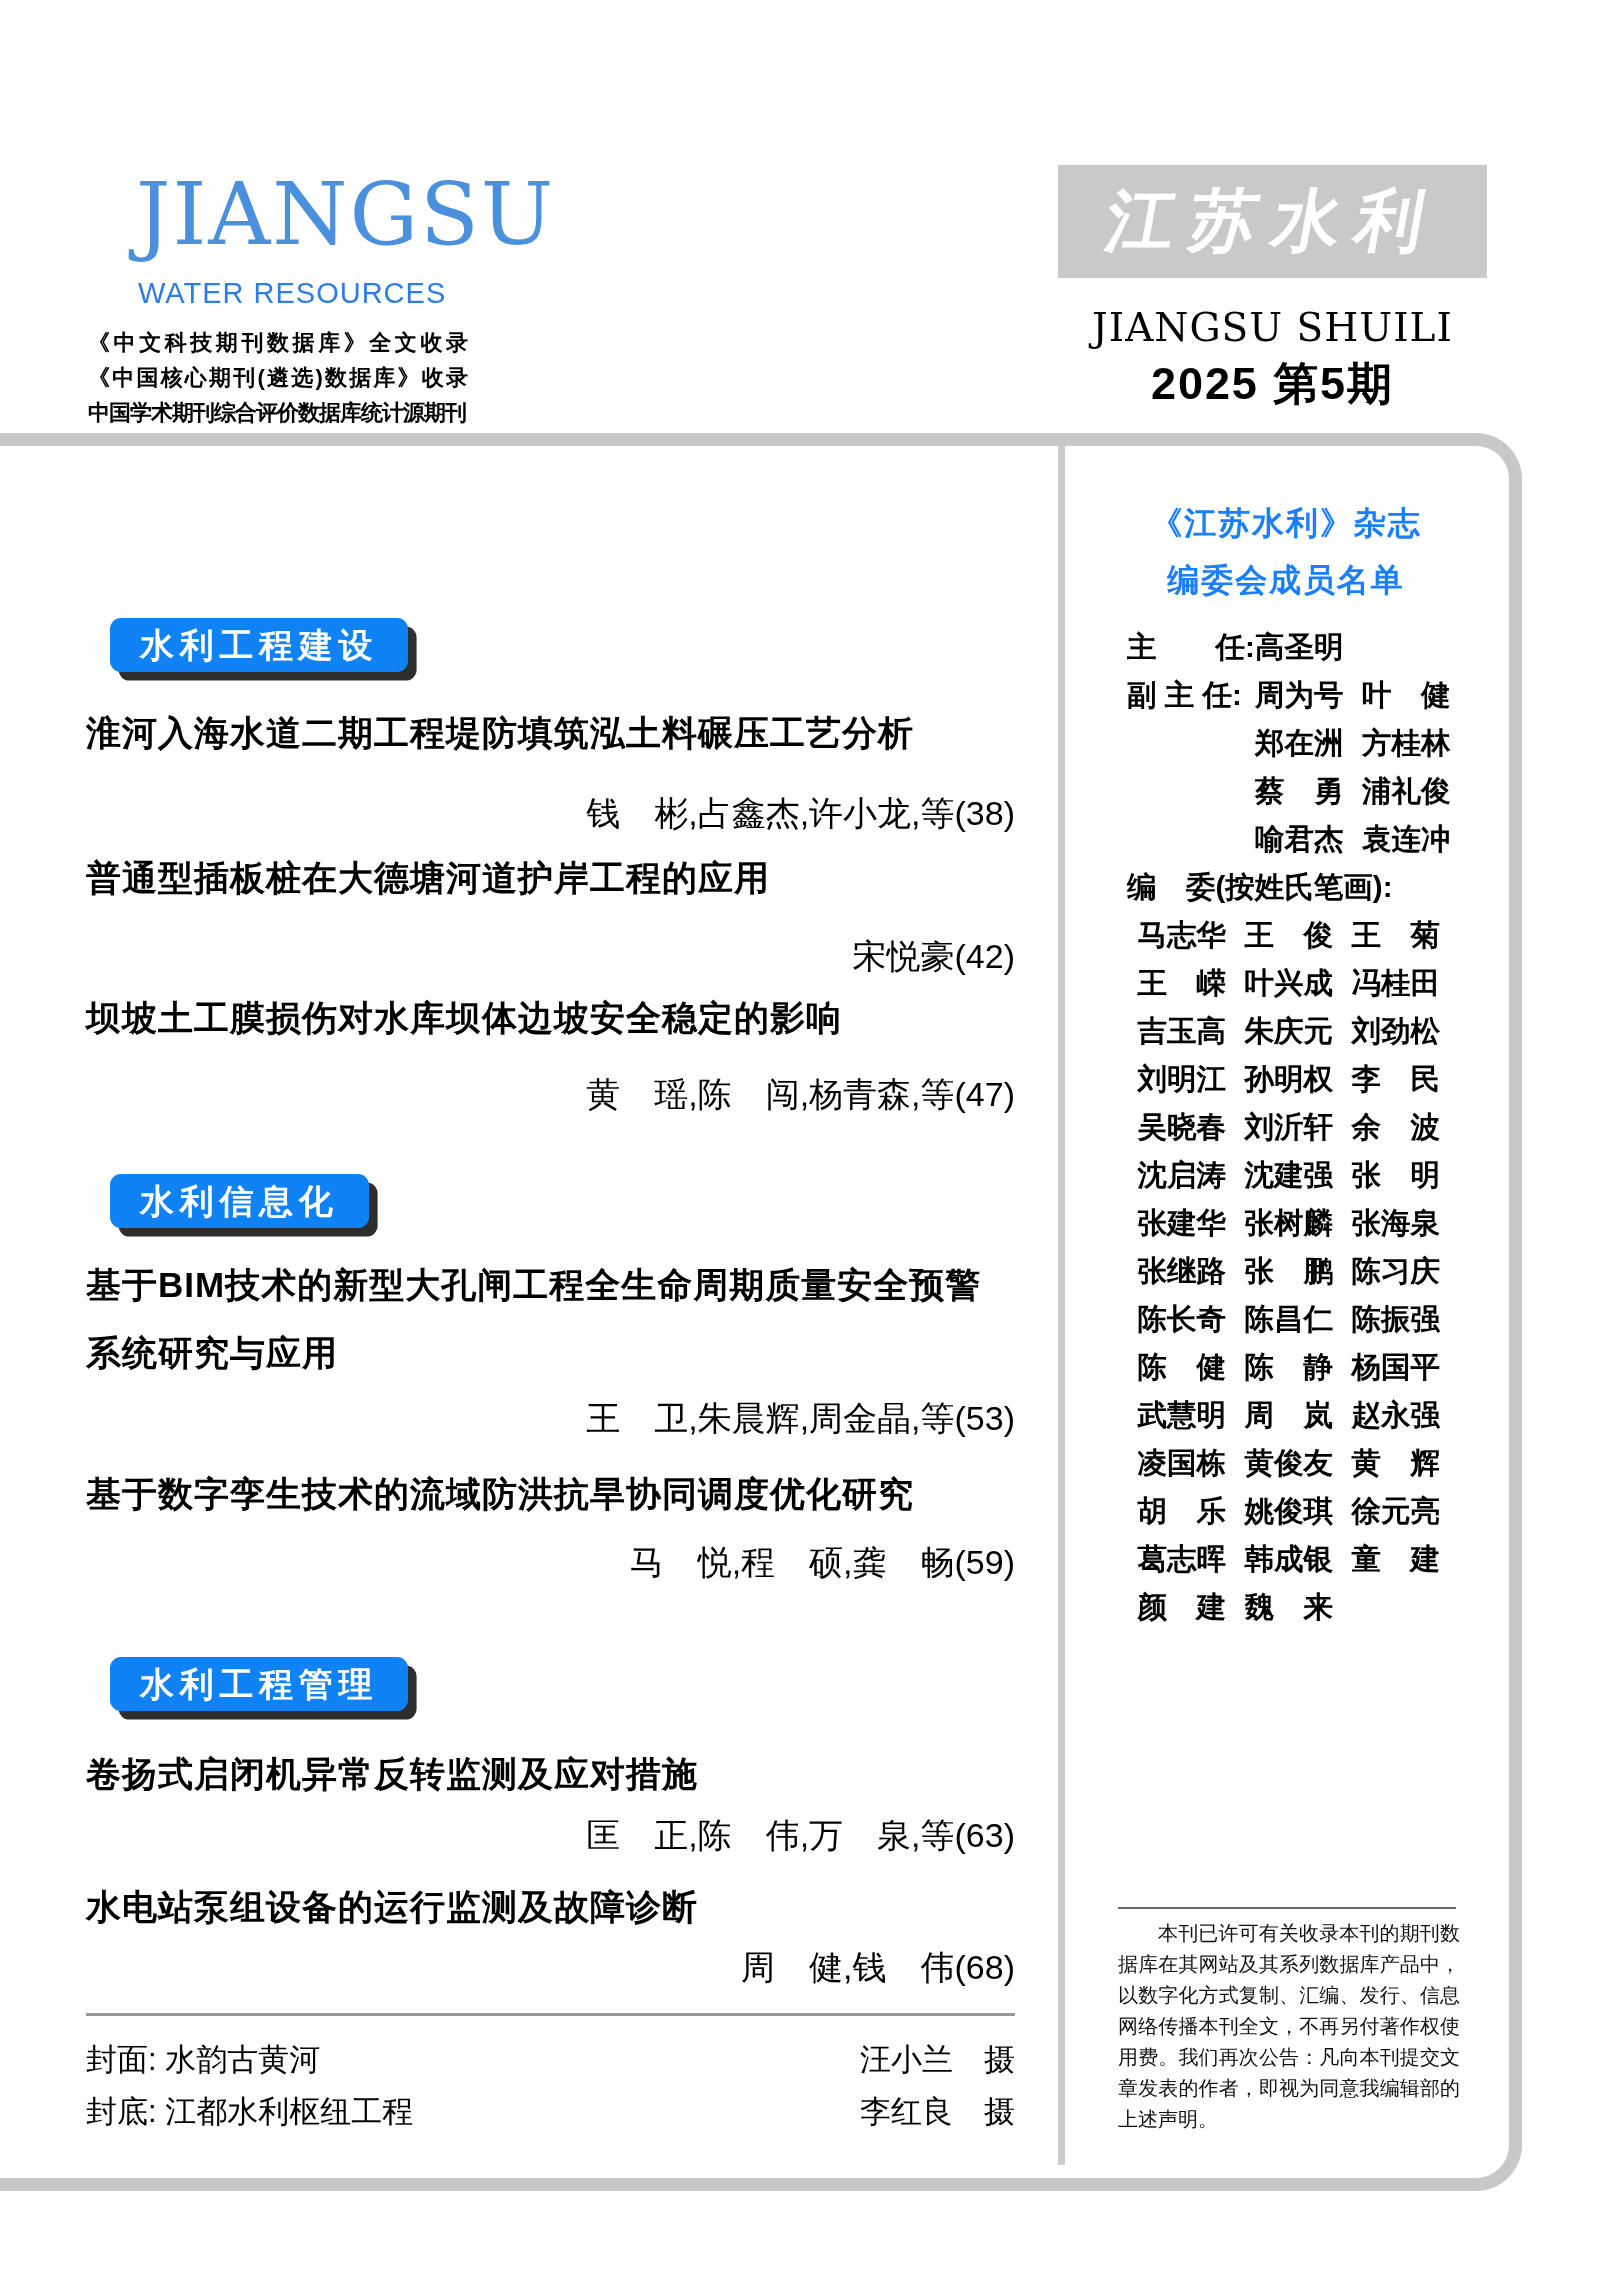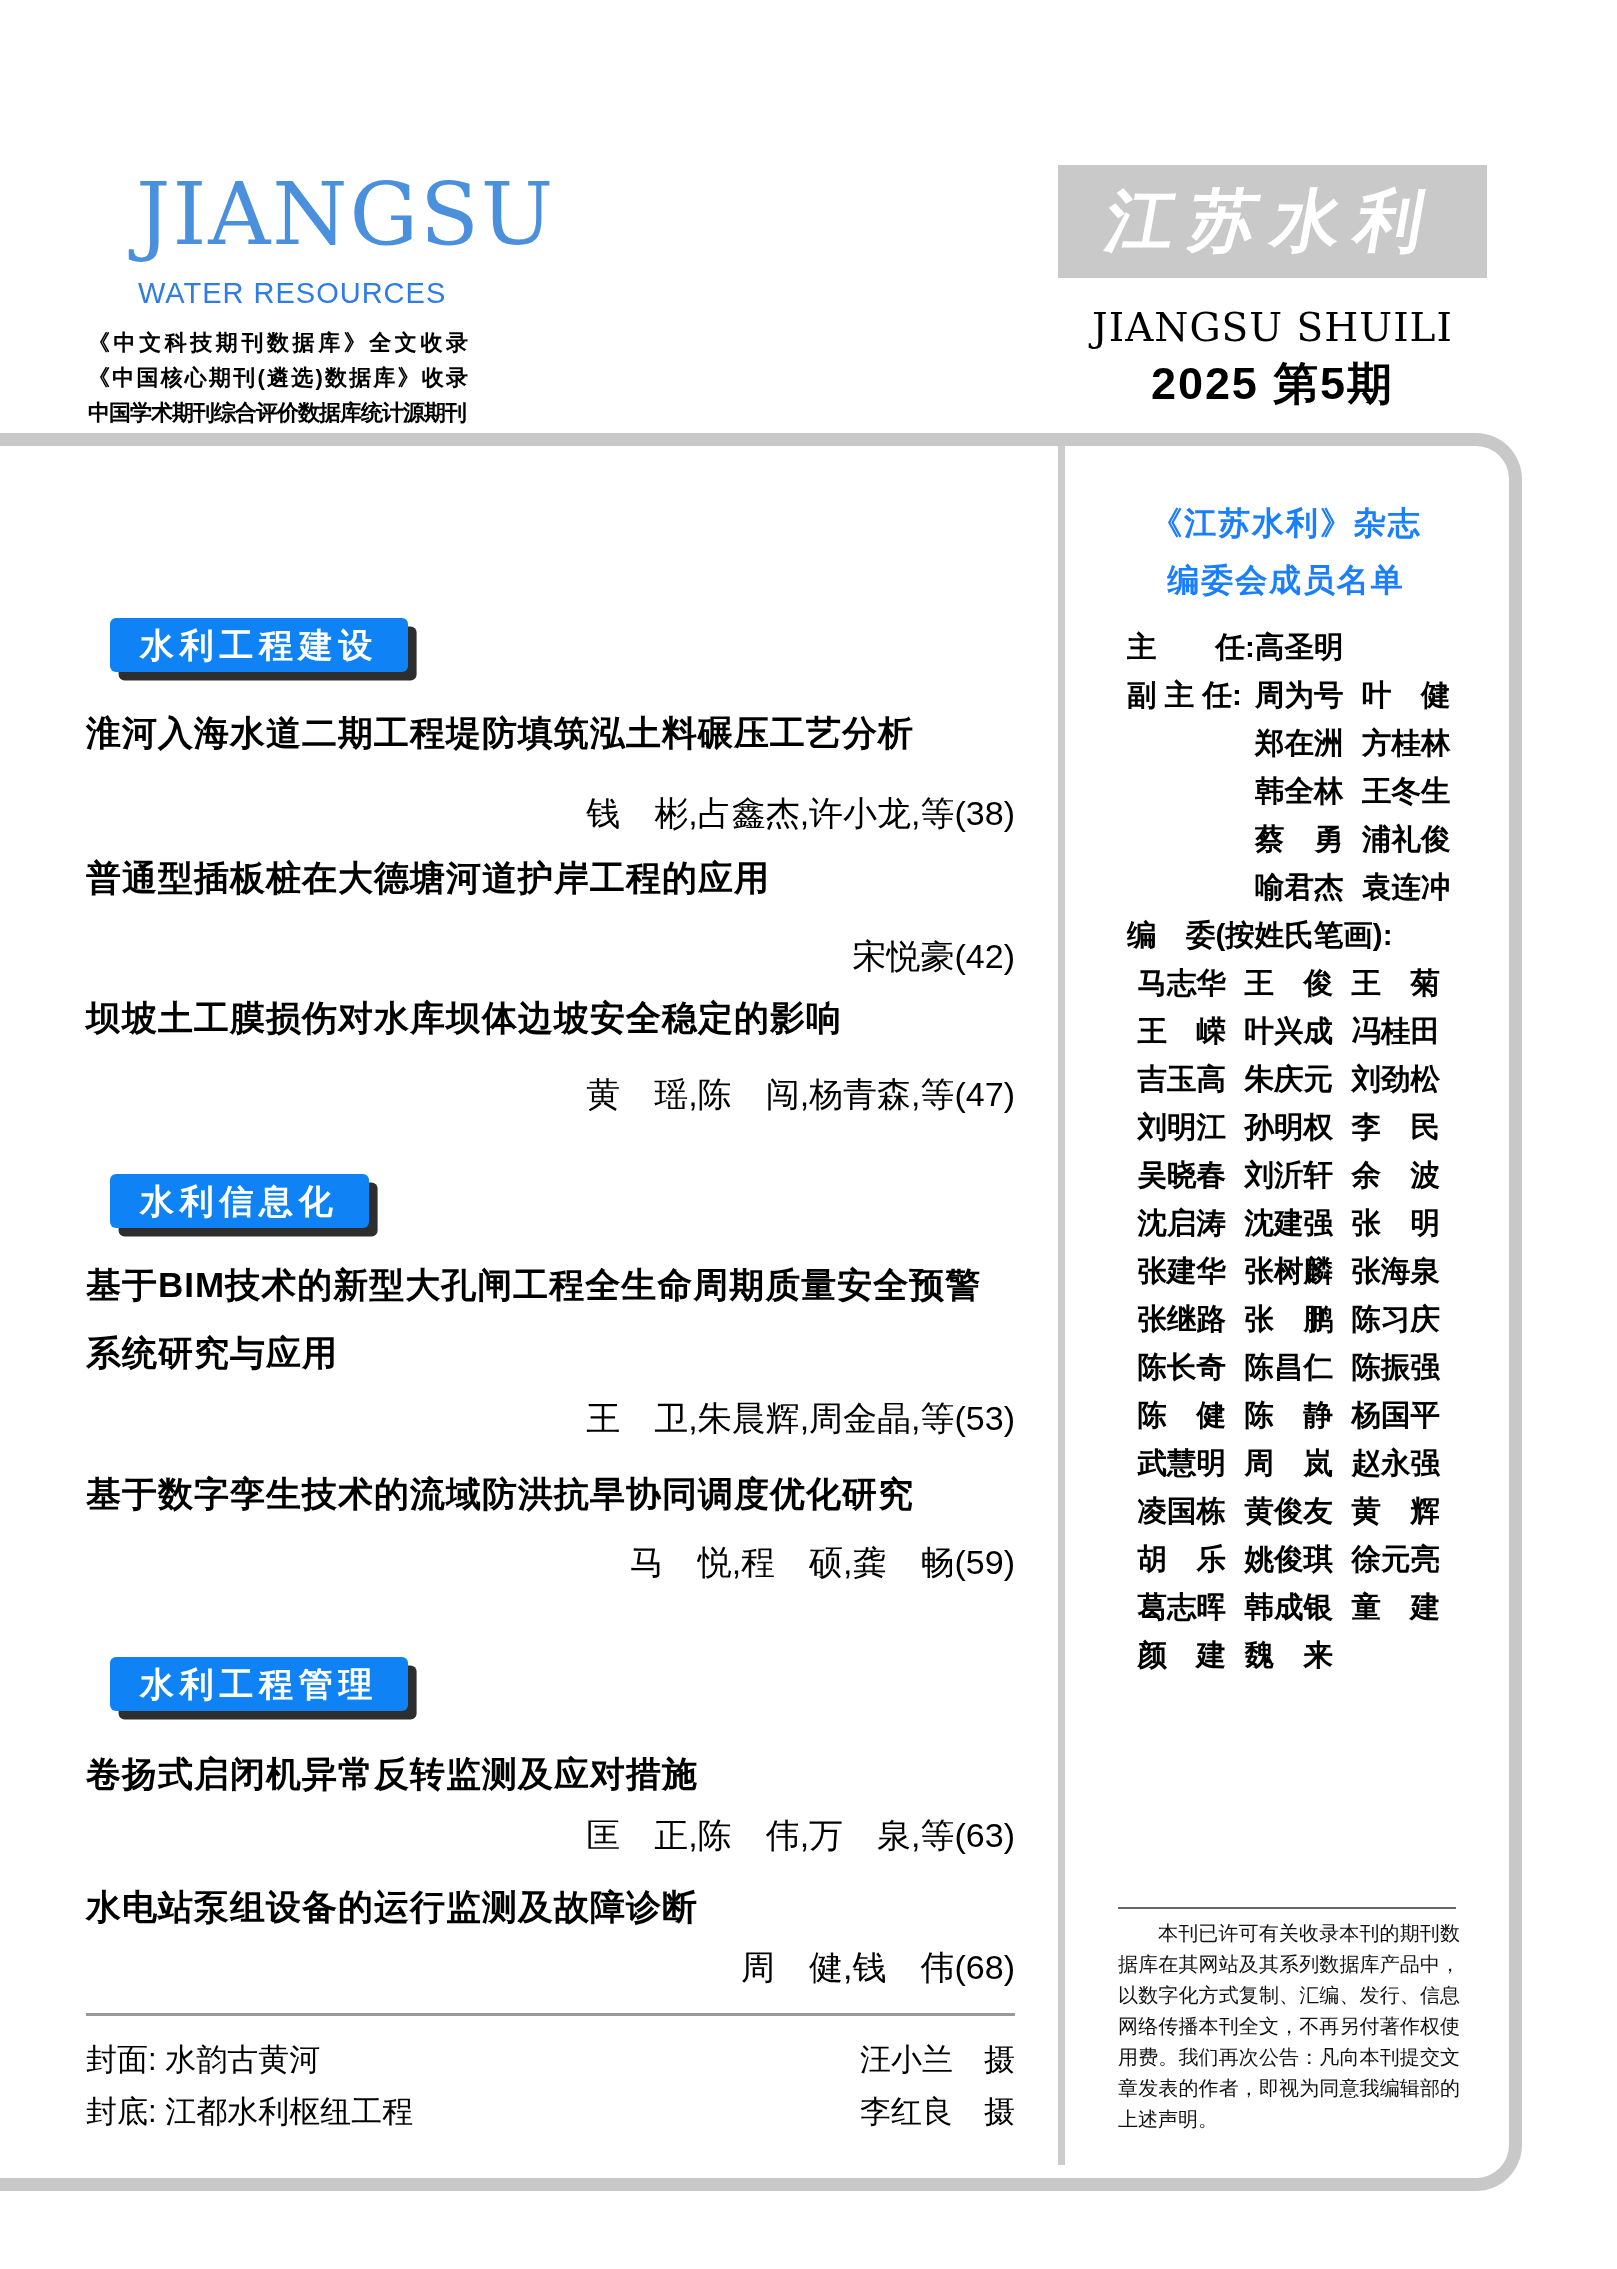--- a/index.html
+++ b/index.html
@@ -28,21 +28,21 @@
 
   
   .frame{position:absolute;left:-57px;top:433px;width:1566px;height:1732px;
          border:13.3px solid #c8c8c8;border-left:none;border-radius:0 46px 46px 0;}
   .vdivider{position:absolute;left:1058px;top:446px;width:6.7px;height:1719px;background:#cccccc;}
 
   
   .toc{position:absolute;left:86px;top:618px;width:929px;color:#000;}
   .section-btn{display:inline-block;background:#0f82f5;color:#ffffff;font-weight:700;
                font-size:34px;line-height:54px;letter-spacing:5.7px;padding:0 30px;
-               border-radius:6px;box-shadow:8.6px 8.6px 0 #2e2e2e;margin-left:24px;}
+               border-radius:11px;box-shadow:8.6px 8.6px 0 #2e2e2e;margin-left:24px;}
   .title{font-size:35px;line-height:68px;font-weight:700;letter-spacing:1px;}
   .authors{font-size:34px;line-height:46px;font-weight:400;text-align:right;}
   .mt28{margin-top:27px}.mt24{margin-top:23px}.mt8{margin-top:7.6px}.mt22{margin-top:21px}
   .mt6{margin-top:5.7px}.mt20{margin-top:19px}.mt60{margin-top:57px}.mt12{margin-top:11.4px}
   .mt76{margin-top:72px}.mt30{margin-top:28.5px}.mt4{margin-top:3.8px}.mt16{margin-top:15px}
   .rule{margin-top:23px;height:2.9px;background:#999999;width:929px;}
   .cover-row{display:flex;justify-content:space-between;font-size:31px;line-height:46px;font-weight:500;}
   .cover-row.first{margin-top:21px}
   .cover-row.second{margin-top:5.7px}
 
@@ -131,24 +131,20 @@
     <div class="b-row">
       <span class="b-label">副 主 任:</span>
       <span class="b-name">周为号</span>
       <span class="b-name">叶　健</span>
     </div>
     <div class="b-row cont">
       <span class="b-name">郑在洲</span>
       <span class="b-name">方桂林</span>
     </div>
     <div class="b-row cont">
-      <span class="b-name">韩全林</span>
-      <span class="b-name">王冬生</span>
-    </div>
-    <div class="b-row cont">
       <span class="b-name">蔡　勇</span>
       <span class="b-name">浦礼俊</span>
     </div>
     <div class="b-row cont">
       <span class="b-name">喻君杰</span>
       <span class="b-name">袁连冲</span>
     </div>
     <div class="b-plain">编　委(按姓氏笔画):</div>
 
     <div class="m-row">

